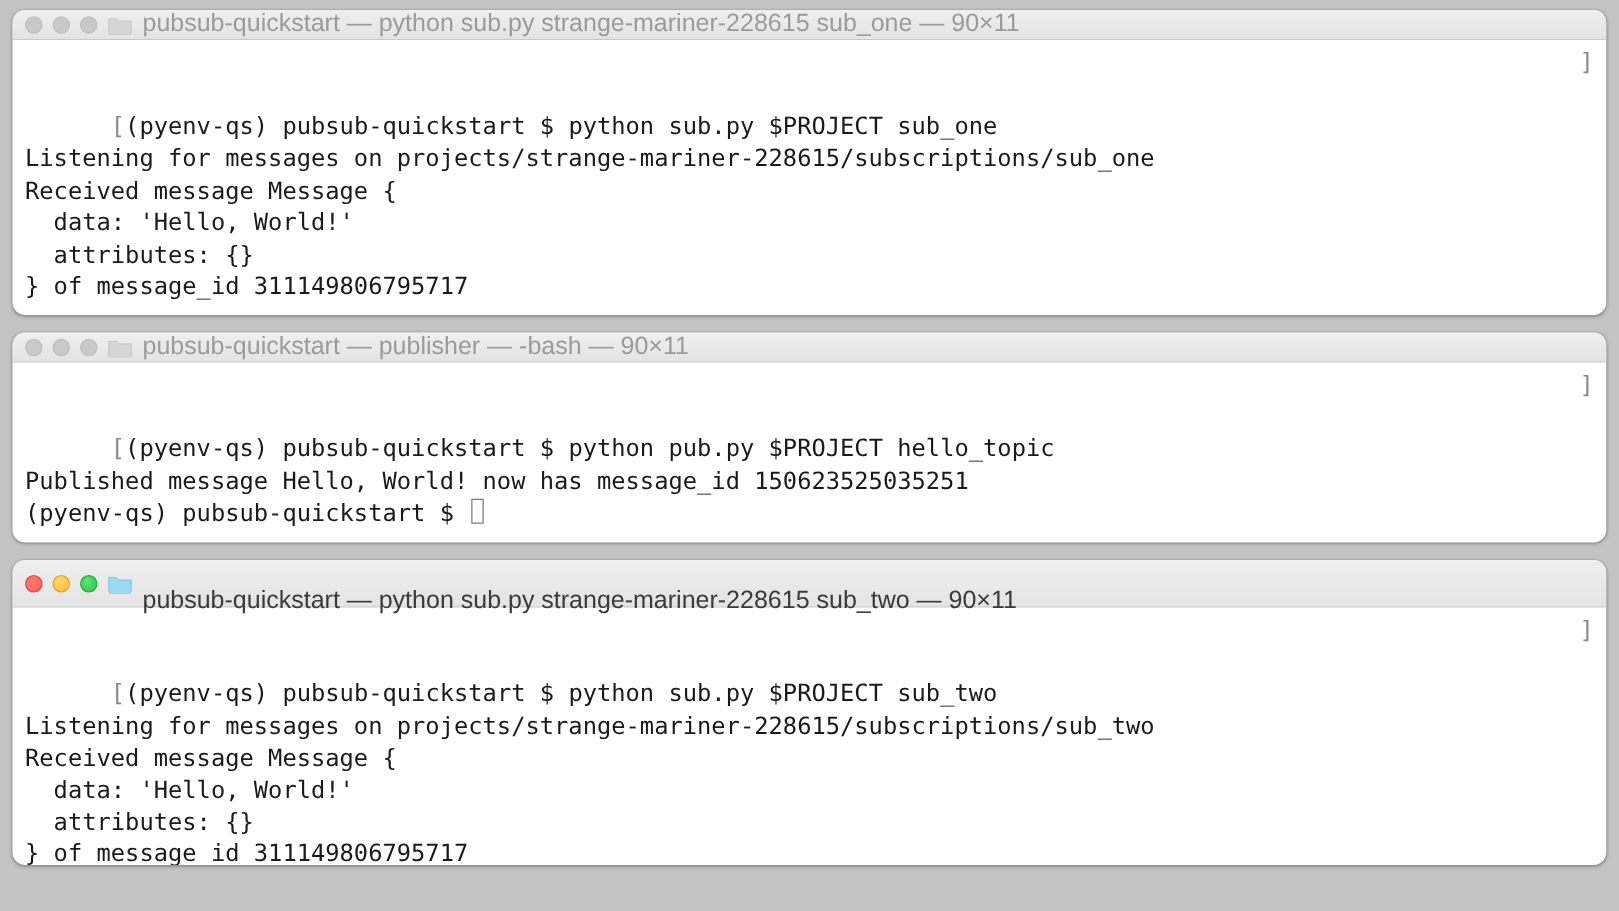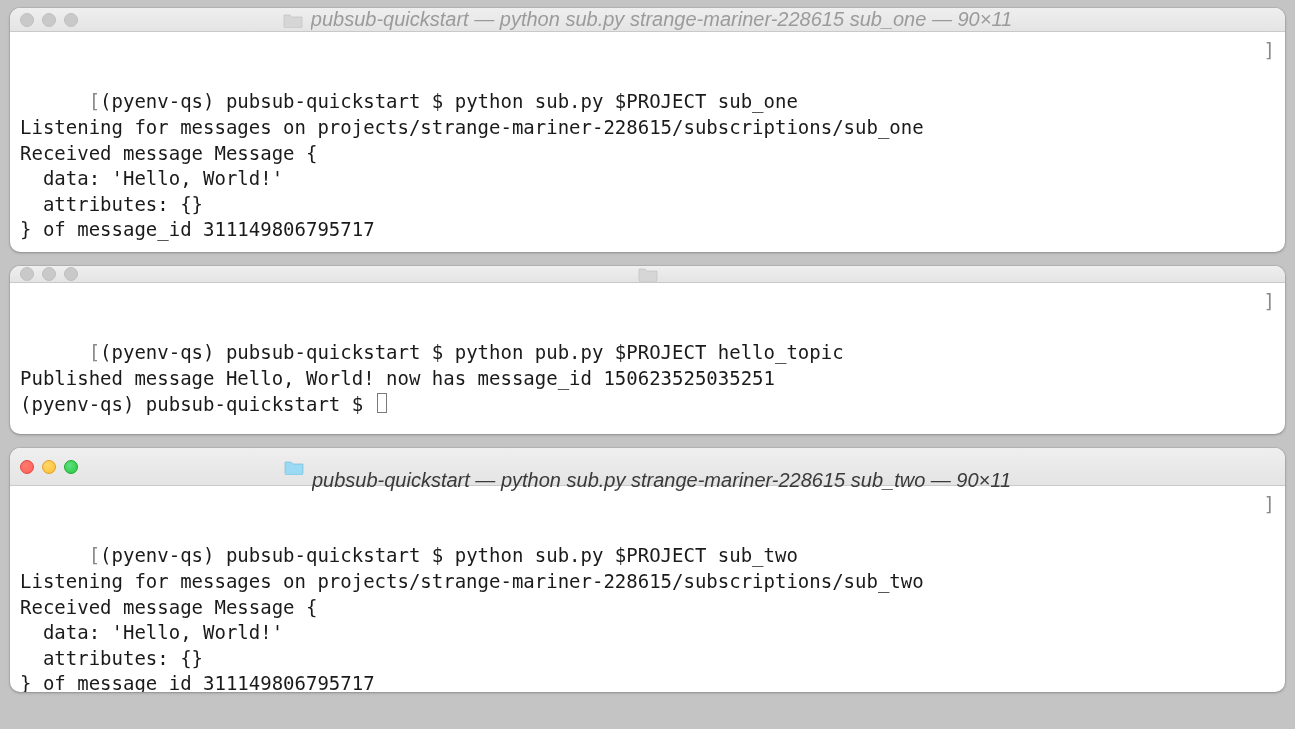--- a/index.html
+++ b/index.html
@@ -59,25 +59,23 @@
     background: radial-gradient(circle at 40% 35%, #ffd76b, #ffbd2e);
     border: 1px solid #dea123;
   }
   .tl-max-active {
     background: radial-gradient(circle at 40% 35%, #5de07f, #27c93f);
     border: 1px solid #1aab29;
   }
   .title-center {
     flex: 1 1 auto;
     display: flex;
-    justify-content: center;
     align-items: center;
     gap: 8px;
     min-width: 0;
-    font-style: italic;
   }
   .title-text {
     font-family: -apple-system, "Helvetica Neue", Arial, sans-serif;
     font-size: 20px;
     color: #9b9b9b;
     white-space: nowrap;
     overflow: hidden;
   }
   .title-text.active { color: #3a3a3a; margin-top: 28px; }
   .folder-icon {
@@ -151,20 +149,21 @@
     <div class="titlebar">
       <div class="traffic-lights">
         <span class="tl tl-close-inactive"></span>
         <span class="tl tl-min-inactive"></span>
         <span class="tl tl-max-inactive"></span>
       </div>
       <div class="title-center">
         <svg class="folder-icon" viewBox="0 0 20 16">
           <path d="M1 3 h6 l2 2 h10 v9 a2 2 0 0 1 -2 2 h-14 a2 2 0 0 1 -2 -2 z" fill="#d6d6d6" stroke="#bcbcbc" stroke-width="0.6"></path>
         </svg>
+        <span class="title-text">pubsub-quickstart — publisher — -bash — 90×11</span>
       </div>
       <div style="width:58px;flex:0 0 auto;"></div>
     </div>
     <div class="term-body">
       <span class="right-bracket">]</span>
       <span class="prompt-open">[</span><span>(pyenv-qs) pubsub-quickstart $ </span><span>python pub.py $PROJECT hello_topic</span>
 <span>Published message Hello, World! now has message_id 150623525035251</span>
 <span>(pyenv-qs) pubsub-quickstart $ </span><span class="cursor-box"></span>
     </div>
   </div>

